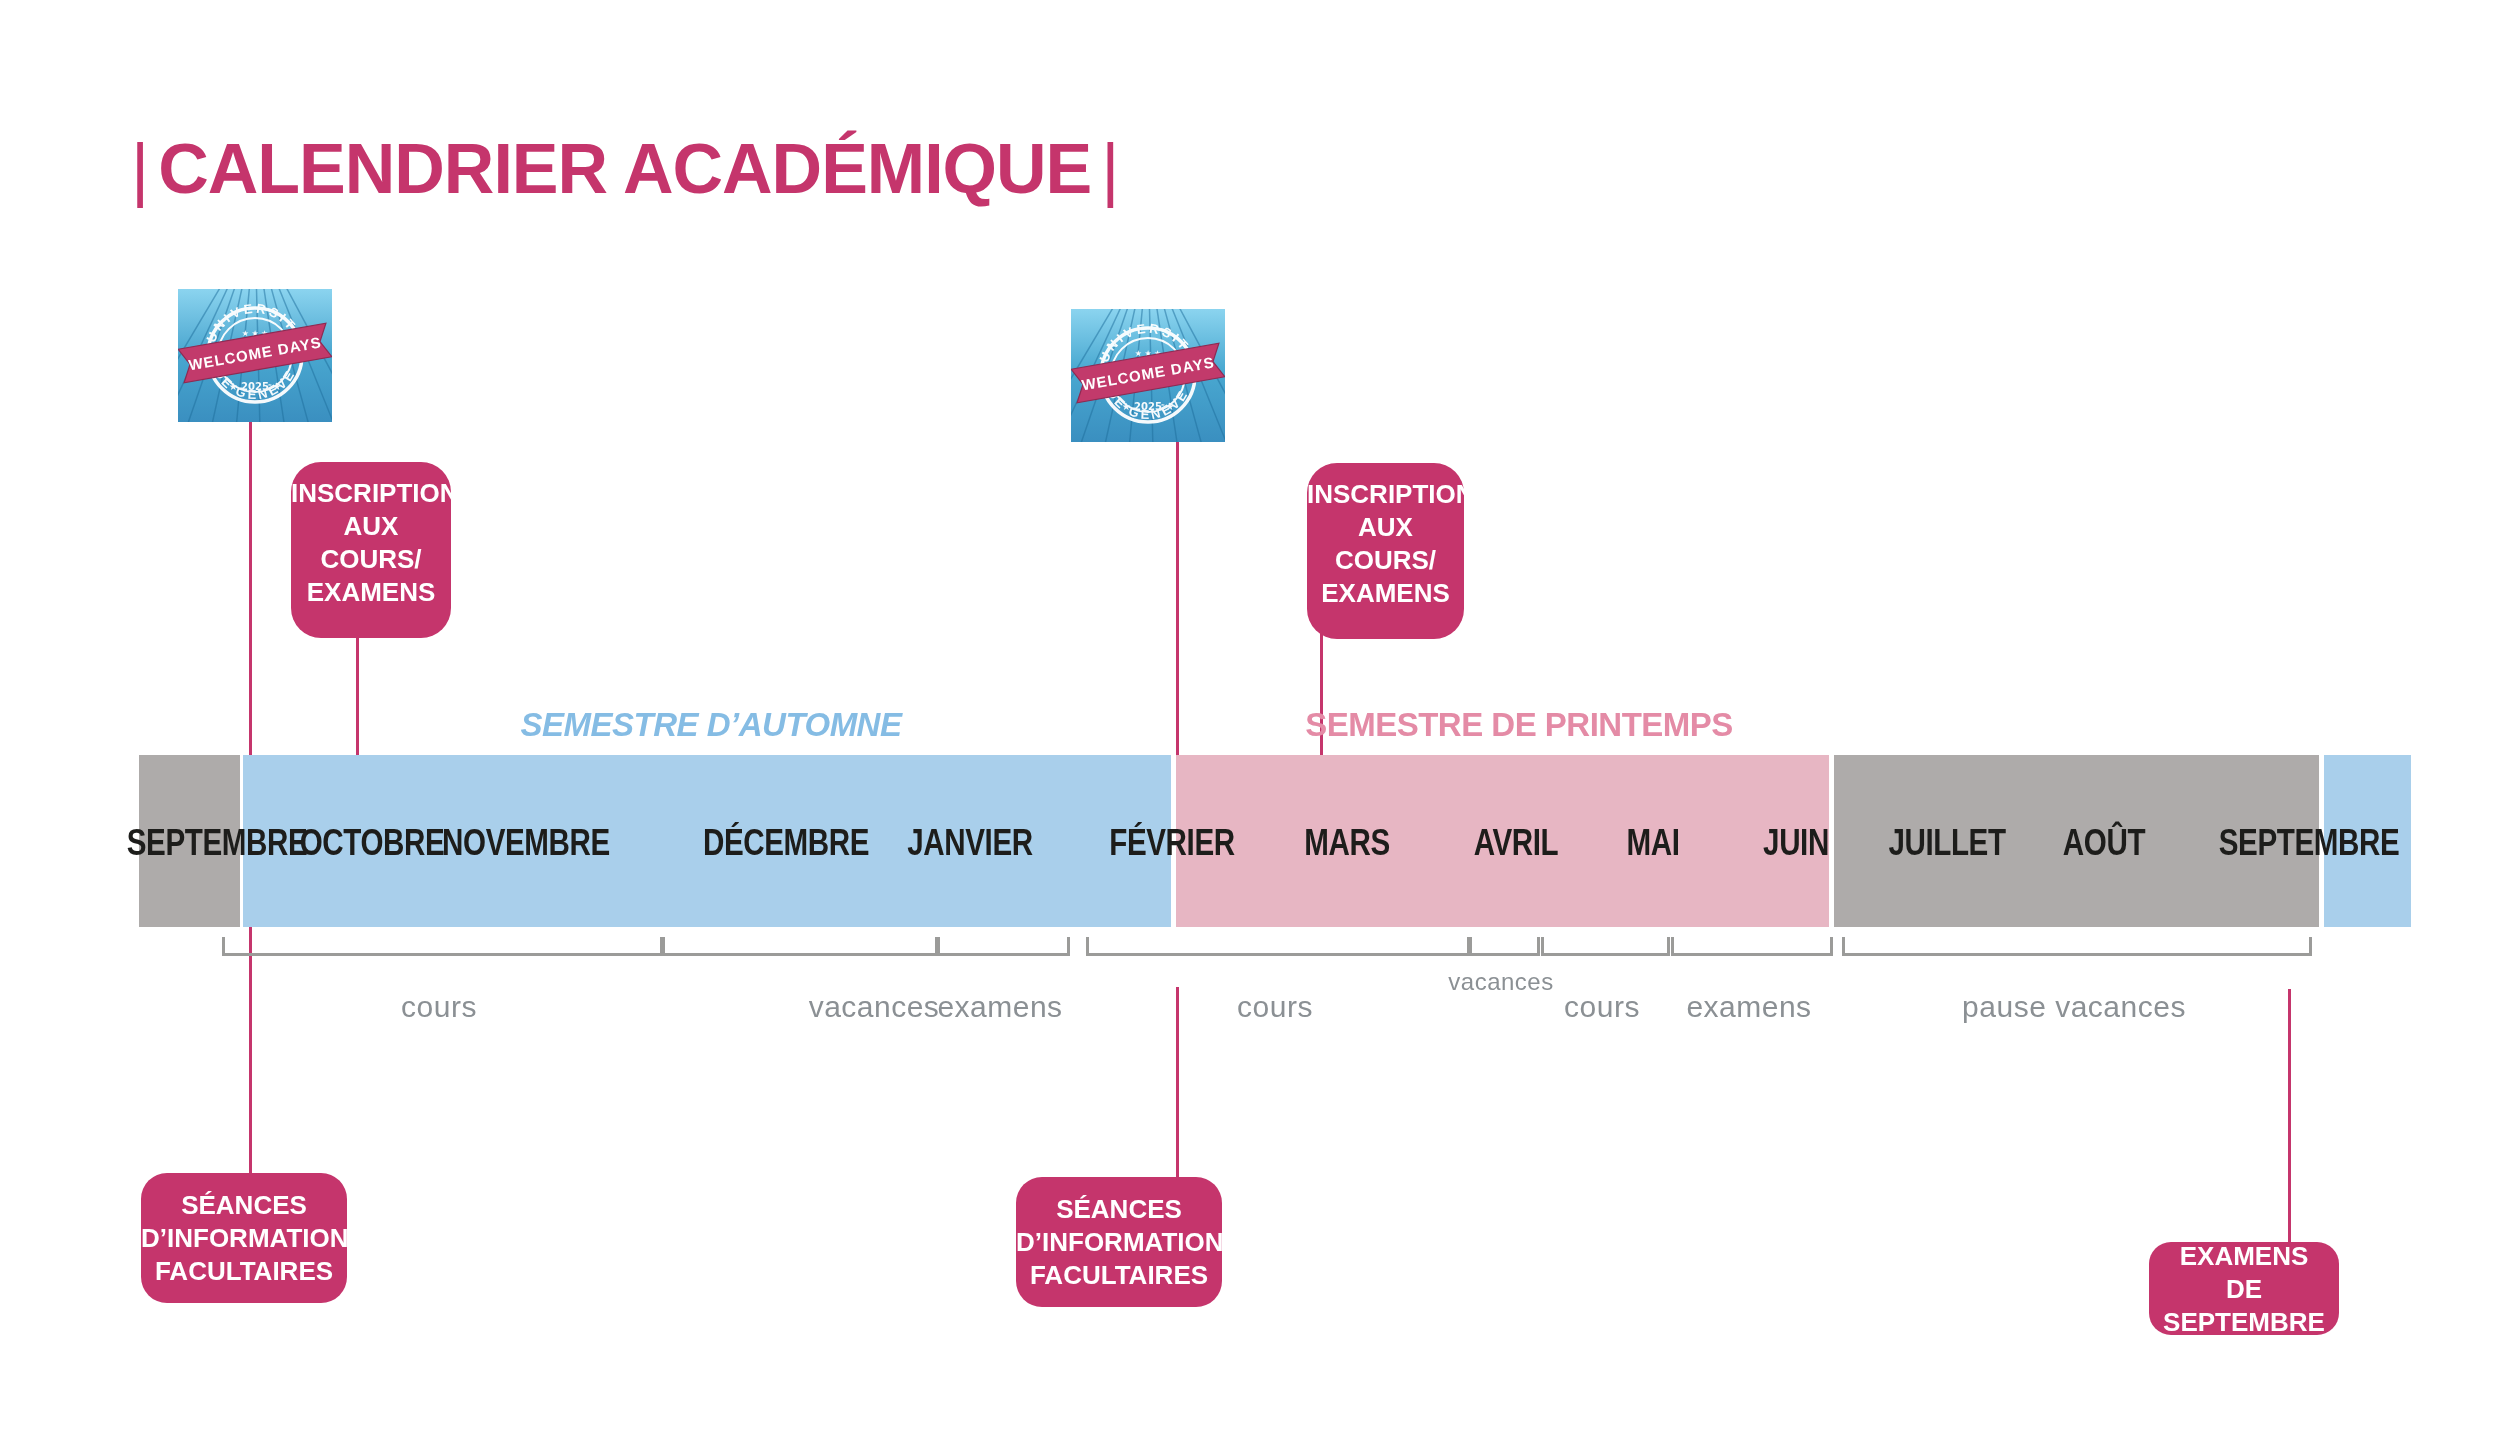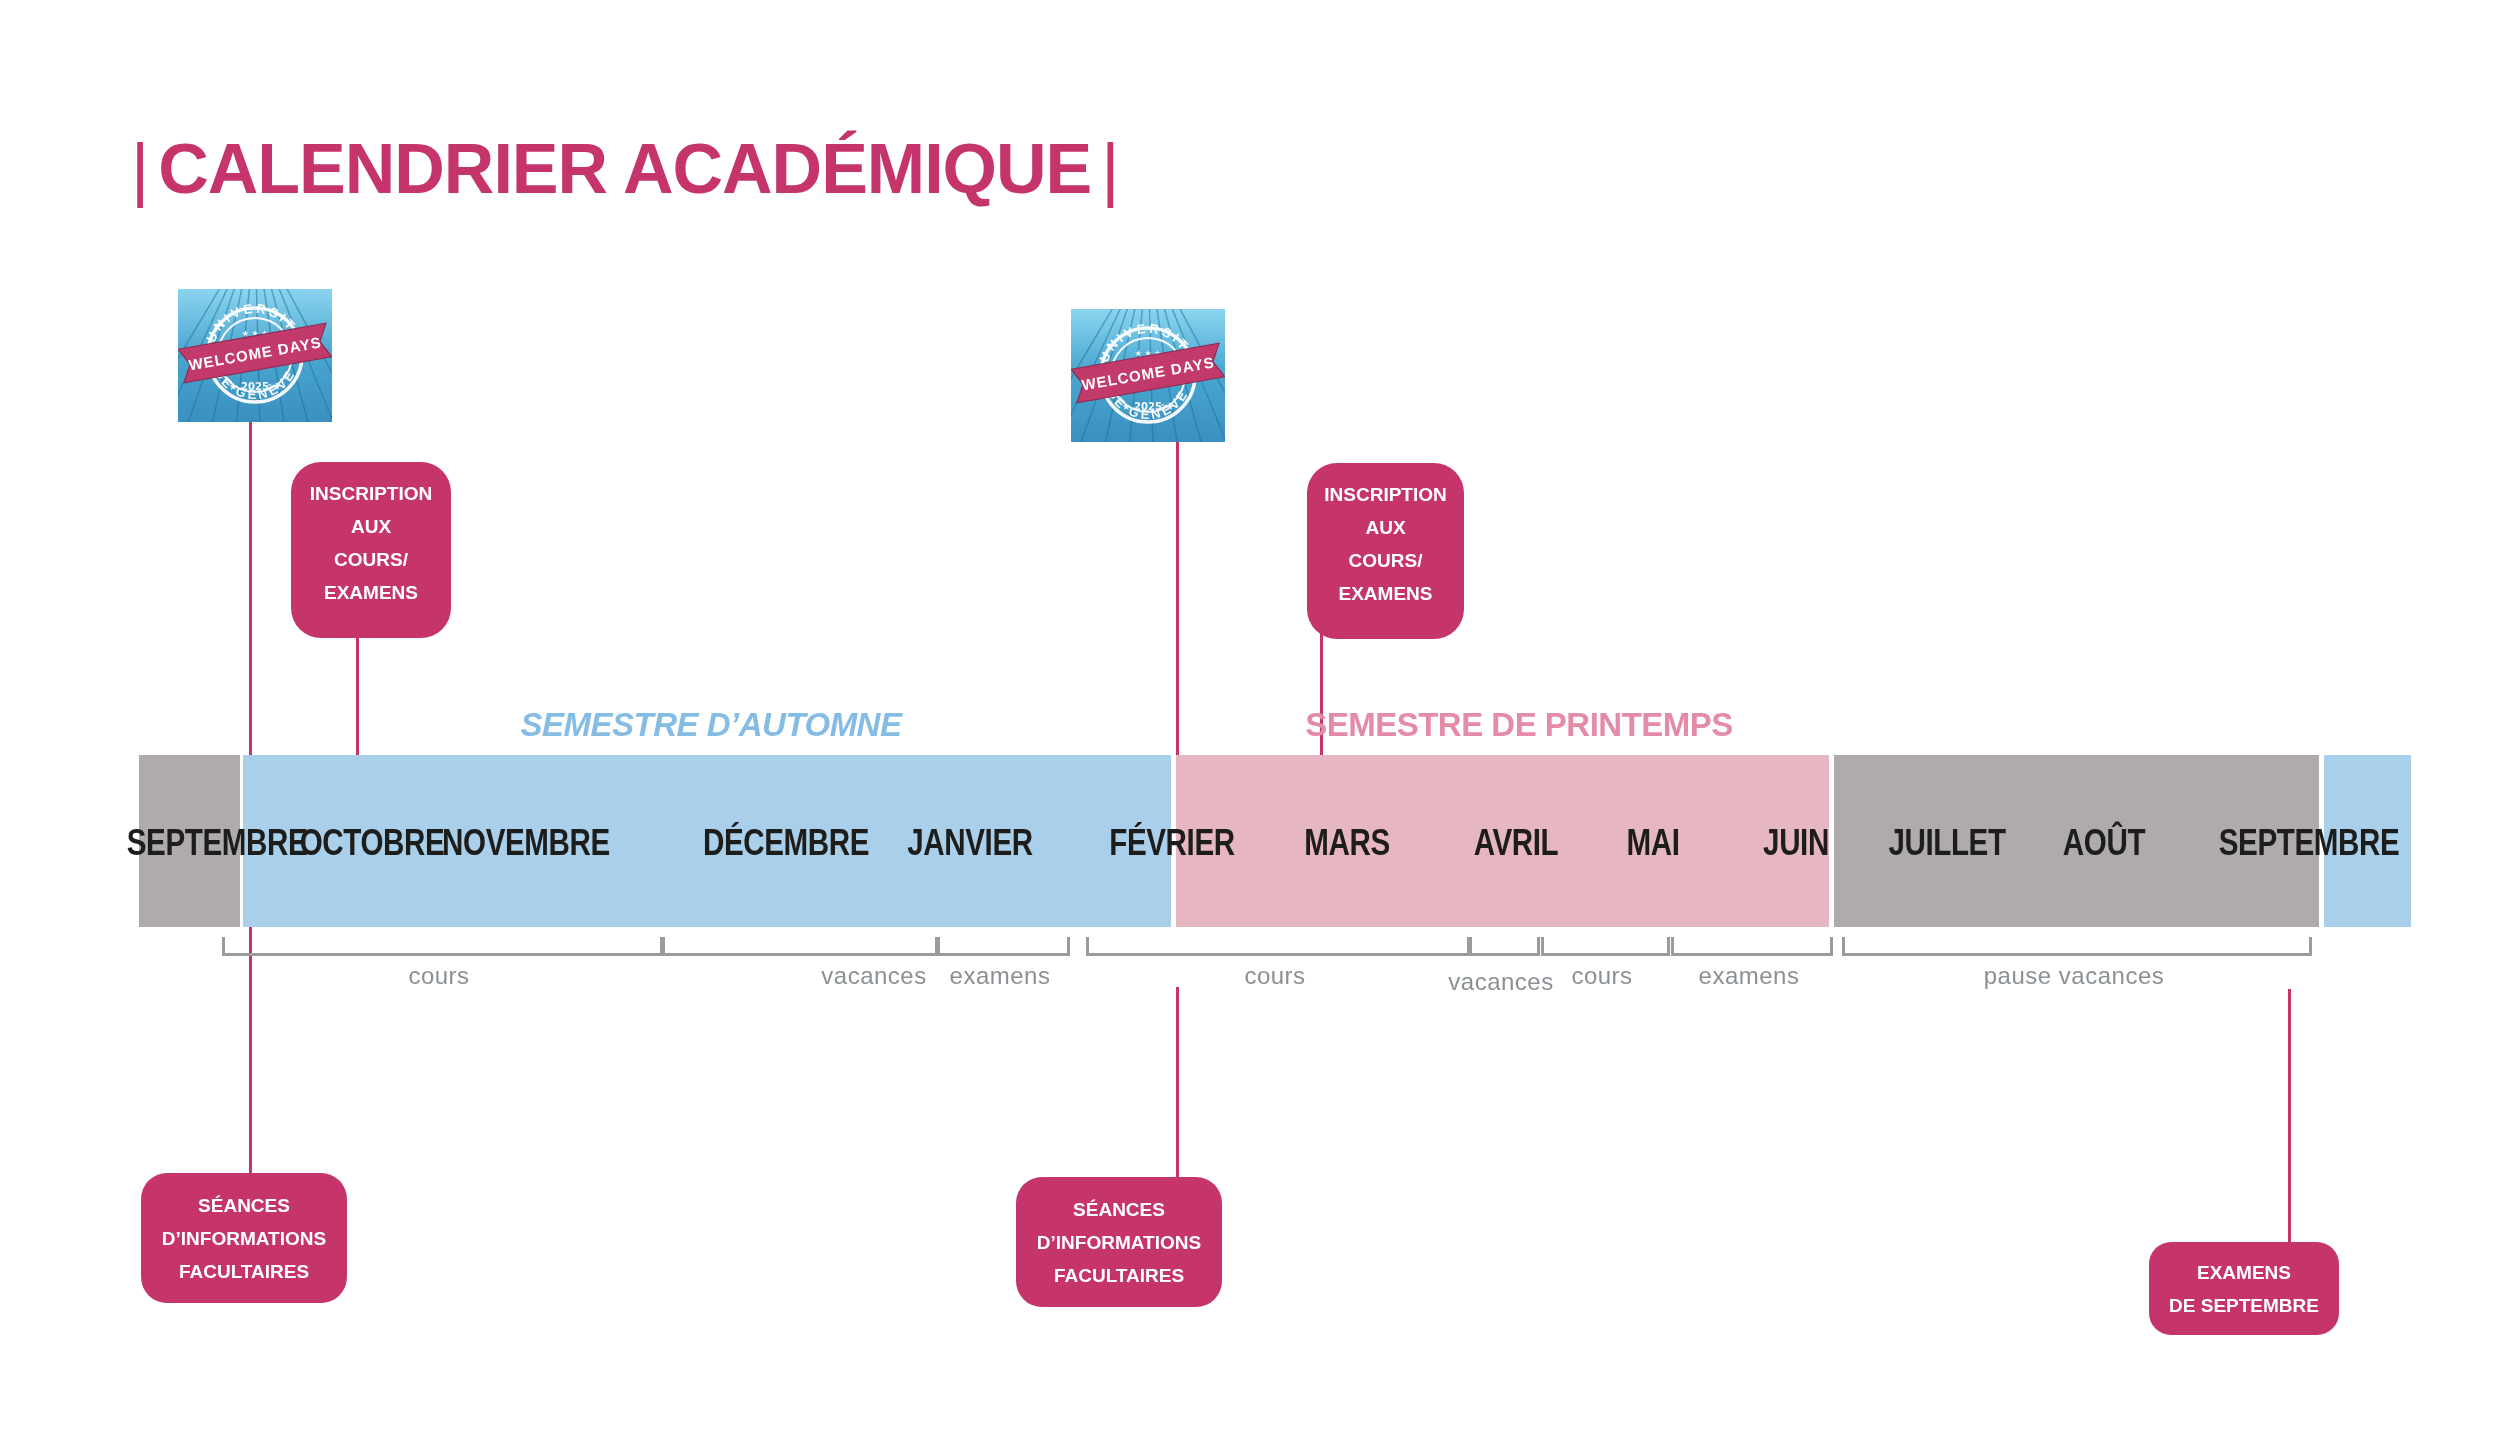--- a/index.html
+++ b/index.html
@@ -35,27 +35,27 @@
 
   .sem-label{position:absolute;top:706px;font-size:33px;font-weight:700;
              letter-spacing:-0.5px;white-space:nowrap;transform:translateX(-50%);}
   .sem-autumn{color:#85bce4;}
   .sem-spring{color:#e48ba6;}
 
   
   .bracket{position:absolute;top:937px;height:16px;
            border-bottom:3px solid #9b9b99;border-left:3px solid #9b9b99;
            border-right:3px solid #9b9b99;}
-  .bracket-label{position:absolute;top:962px;font-size:24px;color:#8b9094;
+  .bracket-label{position:absolute;top:990px;font-size:30px;color:#8b9094;
                  letter-spacing:0.5px;white-space:nowrap;transform:translateX(-50%);}
   .bracket-label.small{font-size:24px;top:968px;}
 
   
   .card{position:absolute;background:#c5356c;color:#ffffff;text-align:center;
-        font-weight:700;font-size:19px;line-height:33px;}
+        font-weight:700;font-size:26px;line-height:33px;}
   .card .line{display:block;}
   .card-inscription{width:160px;height:161px;border-radius:30px;padding-top:15px;
                     box-sizing:content-box;}
   .card-inscription{display:flex;flex-direction:column;justify-content:flex-start;}
   .card-seances{width:206px;height:130px;border-radius:26px;}
   .card-rattrapage{width:190px;height:93px;border-radius:22px;}
   .card-inner{position:absolute;left:0;right:0;top:50%;transform:translateY(-50%);}
 </style>
 </head>
 <body>

